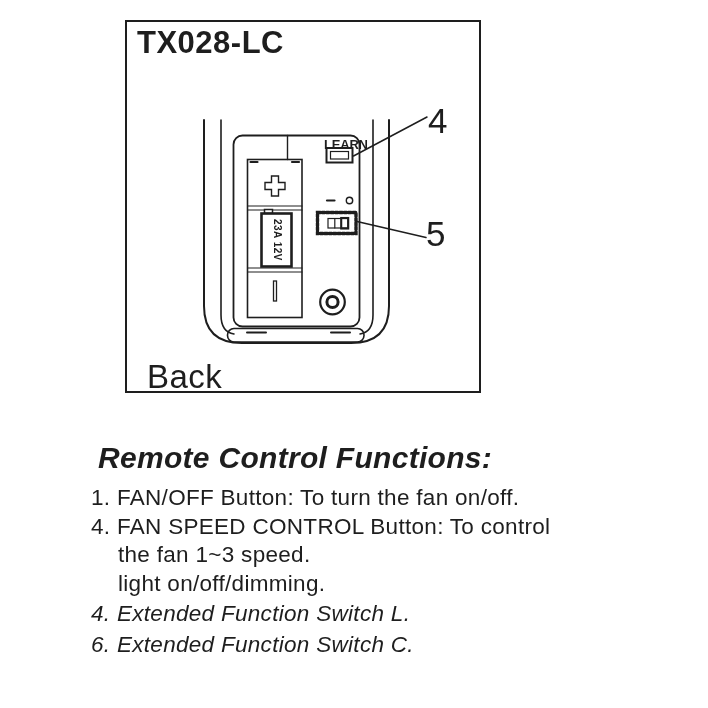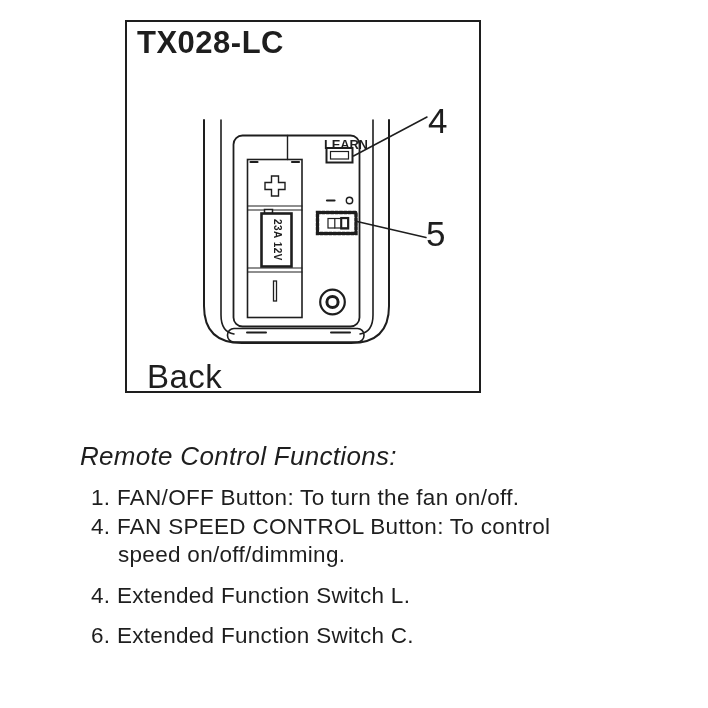--- a/index.html
+++ b/index.html
@@ -35,31 +35,31 @@
     font-size:13px;font-weight:bold;letter-spacing:-0.2px;white-space:nowrap;
   }
   .battery-label{
     left:277px;top:240px;
     transform:translate(-50%,-50%) rotate(90deg);
     font-size:10px;font-weight:bold;letter-spacing:0.5px;white-space:nowrap;
   }
   svg.lineart{left:0;top:0;}
   
   .fn-heading{
-    left:80px;top:441px;
-    font-size:26px;font-weight:normal;font-style:italic;
+    left:98px;top:441px;
+    font-size:30px;font-weight:bold;font-style:italic;
     letter-spacing:0.3px;white-space:nowrap;
   }
   .fn-list{
     left:91px;top:484px;width:600px;
     font-size:22.5px;line-height:28.5px;letter-spacing:0.3px;
   }
   .fn-item{white-space:nowrap;}
   .fn-item .cont{display:block;padding-left:27px;}
-  .fn-item.spaced{margin-top:12px;}
+  .fn-item.spaced{margin-top:2px;font-style:italic;}
 </style>
 </head>
 <body>
 
 <div class="abs figure-box"></div>
 
 <svg class="abs lineart" width="708" height="708" viewBox="0 0 708 708" fill="none" stroke="#1e1e1e" stroke-linecap="round">
 
   <g>
     <path d="M204,120 V306 Q204,343 242,343 H351 Q389,343 389,306 V120" stroke-width="2"></path>
@@ -124,23 +124,24 @@
 <div class="abs back-label">Back</div>
 
 <div class="abs fn-heading">Remote Control Functions:</div>
 
 <div class="abs fn-list">
   <div class="fn-item">
     <span>1. FAN/OFF Button: To turn the fan on/off.</span>
   </div>
   <div class="fn-item">
     <span>4. FAN SPEED CONTROL Button: To control</span>
+    <span class="cont">the fan 1~3 speed.</span>
   </div>
   <div class="fn-item">
-    <span class="cont">speed on/off/dimming.</span>
+    <span class="cont">light on/off/dimming.</span>
   </div>
   <div class="fn-item spaced">
     <span>4. Extended Function Switch L.</span>
   </div>
   <div class="fn-item spaced">
     <span>6. Extended Function Switch C.</span>
   </div>
 </div>
 
 </body></html>

